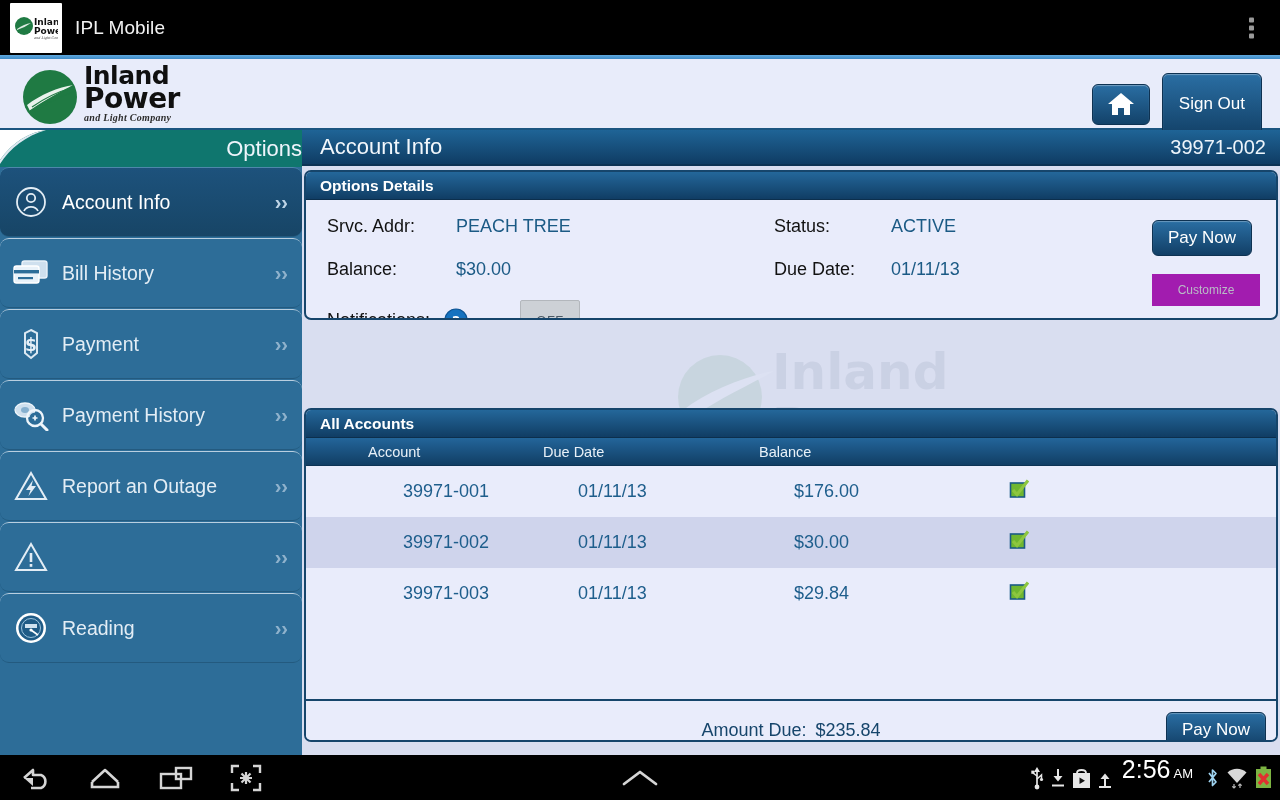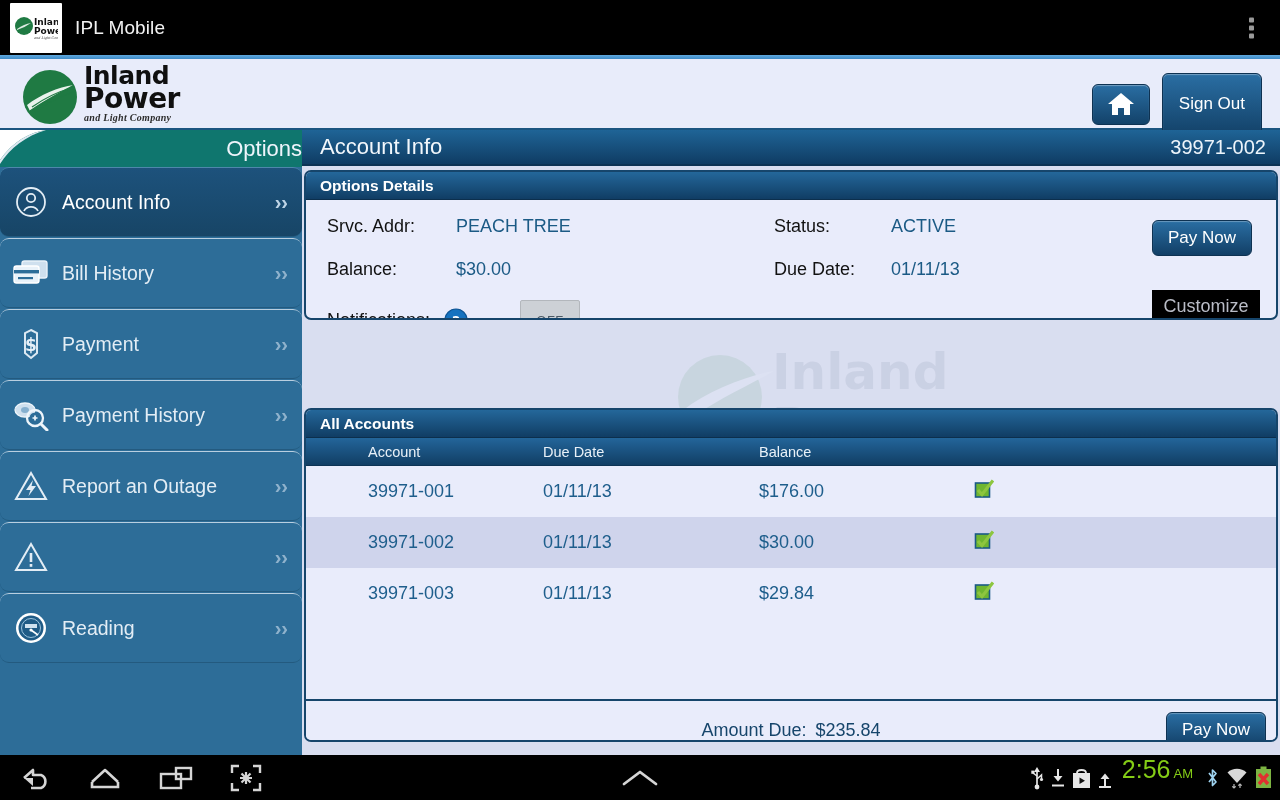--- a/index.html
+++ b/index.html
@@ -151,55 +151,55 @@
     bottom: 4px; width: 24px; height: 3px; background: #4f5d68;
   }
   .det-btns { position: absolute; right: 14px; top: 20px; width: 110px; }
   .btn-paynow {
     width: 100px; height: 36px; background: linear-gradient(#2a6ea3, #123f66);
     border: 1px solid #0e3252; border-radius: 6px; color: #fff; font-size: 17px;
     cursor: pointer; display: flex; align-items: center; justify-content: center;
     box-shadow: 0 1px 1px rgba(255,255,255,.3) inset;
   }
   .btn-disabled {
-    margin-top: 34px; width: 108px; height: 32px; background: #000000;
-    border: none; color: #b9bcc6; font-size: 18px;
+    margin-top: 18px; width: 108px; height: 32px; background: #a21caf;
+    border: none; color: #b9bcc6; font-size: 12px;
     display: flex; align-items: center; justify-content: center; cursor: default;
   }
 
   
   #card-accounts { left: 2px; top: 278px; width: 974px; height: 334px; }
   .tbl-head {
     height: 28px; background: linear-gradient(#23659a, #113e64);
     display: flex; align-items: center; color: #e9f1f8; font-size: 14.5px;
     border-bottom: 1px solid #0d3354;
   }
   .tbl-body { background: #e9ecfb; }
-  .tbl-row { height: 51px; display: flex; align-items: center; font-size: 18px; color: #1e5e8c; cursor: pointer; }
+  .tbl-row { height: 51px; display: flex; align-items: center; font-size: 18px; color: #1e5e8c; cursor: pointer; padding-left: 35px; }
   .tbl-row.alt { background: #cfd4ec; }
   .c-acct { width: 237px; padding-left: 62px; }
   .c-due  { width: 216px; }
   .c-bal  { width: 215px; }
   .c-chk  { flex: 1; }
   .tbl-fill { height: 80px; background: #e9ecfb; }
   .tbl-foot {
     position: absolute; left: 0; right: 0; bottom: 0; height: 60px;
     background: #e9ecfb; border-top: 2px solid #16456b;
     display: flex; align-items: center; justify-content: center; position: relative;
   }
   .foot-text { font-size: 18px; color: #16456b; }
   .foot-text .fv { margin-left: 4px; }
   .tbl-foot .btn-paynow { position: absolute; right: 10px; top: 11px; }
 
   
   .navbar { position: absolute; left: 0; top: 755px; width: 1280px; height: 45px; background: #000; }
   .nav-left { position: absolute; left: 18px; top: 0; height: 45px; display: flex; align-items: center; gap: 36px; }
   .nav-center { position: absolute; left: 618px; top: 0; height: 45px; display: flex; align-items: center; }
   .nav-right { position: absolute; right: 8px; top: 0; height: 45px; display: flex; align-items: center; gap: 7px; }
-  .clock { color: #84cc16; font-size: 25px; margin: 0 6px 16px 3px; }
+  .clock { color: #ffffff; font-size: 25px; margin: 0 6px 16px 3px; }
   .clock .ampm { font-size: 13px; margin-left: 3px; }
   .nav-btn { cursor: pointer; display: flex; align-items: center; }
   .stat-ico { display: flex; align-items: center; }
 </style>
 </head>
 <body>
 
 <div id="app">
 
   <div class="android-titlebar">

